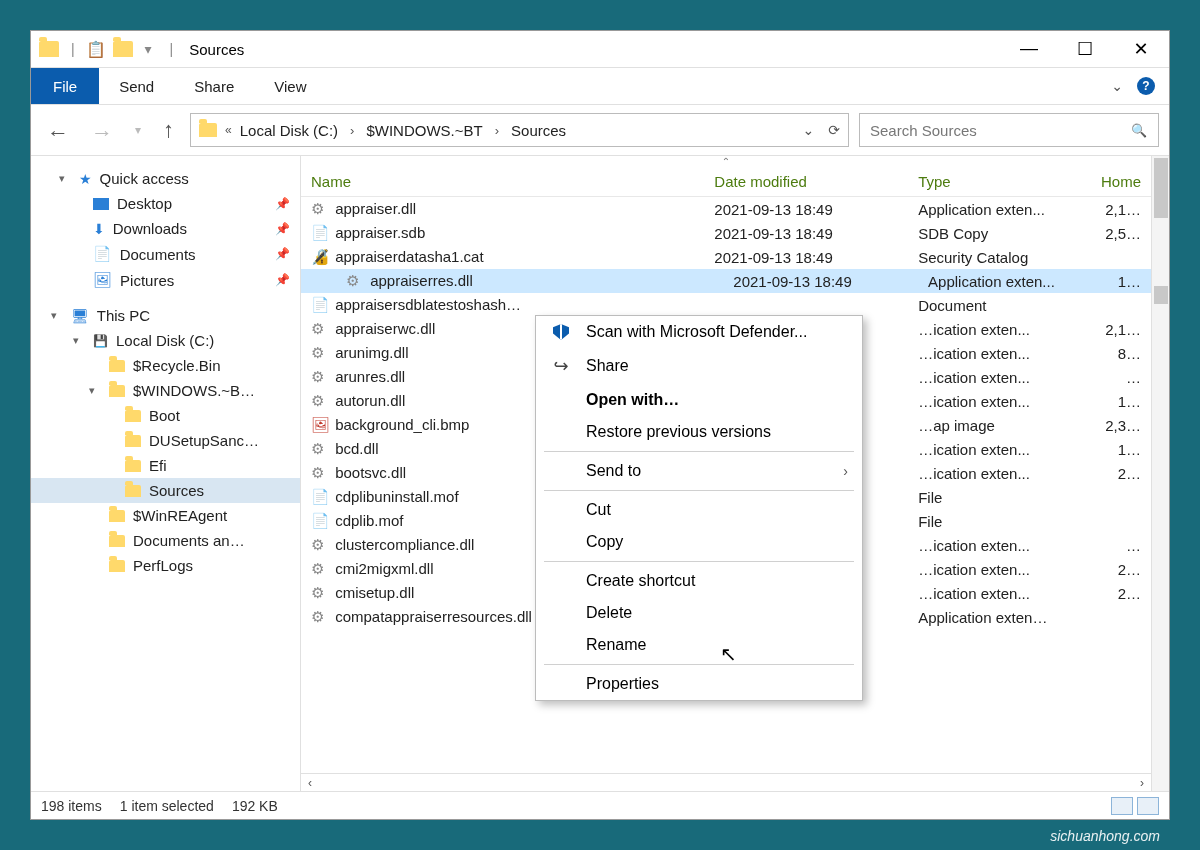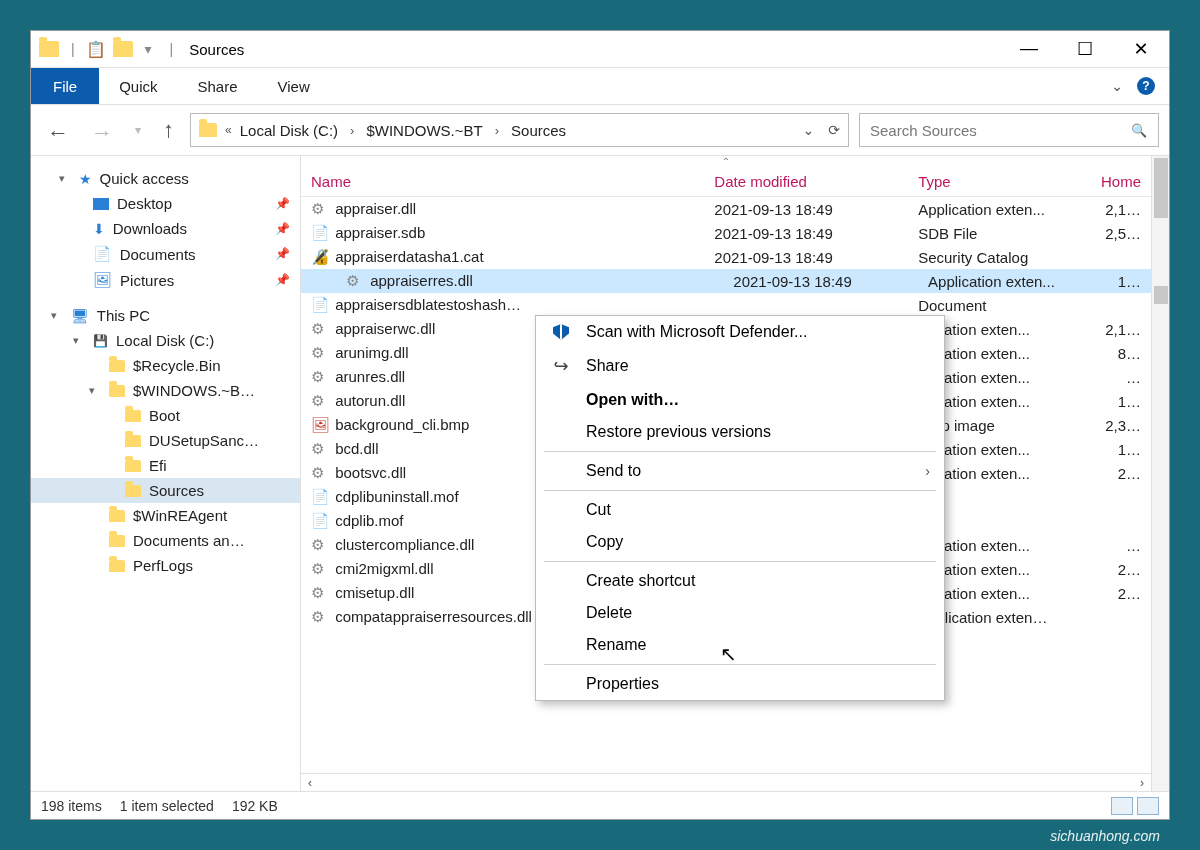--- a/index.html
+++ b/index.html
@@ -39,42 +39,42 @@
   .nav .item.l3 { padding-left:74px; }
   .nav .item .exp { width:12px; color:#666; font-size:11px; }
   .nav .item.sel { background:#d8e6f2; }
   .pin { margin-left:auto; color:#888; font-size:12px; }
   .ico-qa { color:#2a7fd6; font-size:14px; }
   .ico-desk { width:16px; height:12px; background:#2a7fd6; }
   .ico-pc { color:#2a7fd6; font-size:14px; }
   .ico-disk { color:#999; font-size:12px; }
 
   .files { flex:1; display:flex; flex-direction:column; overflow:hidden; position:relative; }
-  .cols { display:flex; border-bottom:1px solid #e8e8e8; padding:6px 10px; color:#be185d; font-size:15px; }
+  .cols { display:flex; border-bottom:1px solid #e8e8e8; padding:6px 10px; color:#4d7c0f; font-size:15px; }
   .c-name { width:380px; }
   .c-date { width:215px;margin-left:43px; }
   .c-type { width:175px; }
   .c-size { width:60px; text-align:right; }
   .rows { flex:1; overflow:hidden; position:relative; }
   .row { display:flex; align-items:center; padding:3px 10px; font-size:15px; color:#222; cursor:pointer; }
   .row.sel { background:#cce8ff;padding-left:45px; }
   .row .fi { width:20px; display:inline-block; }
   .fi-dll { color:#888; }
   .fi-doc { color:#888; }
   .fi-cat { color:#d4a017; }
   .fi-bmp { color:#c0392b; }
   .sort { color:#777; font-size:10px; text-align:center; width:100%; }
   .hscroll { height:18px; border-top:1px solid #e0e0e0; display:flex; align-items:center; }
   .hscroll .arr { width:18px; text-align:center; color:#555; font-size:12px; cursor:pointer; }
 
   .status { height:28px; border-top:1px solid #e0e0e0; display:flex; align-items:center; padding:0 10px; font-size:14px; color:#333; gap:18px; }
   .status .view { margin-left:auto; display:flex; gap:4px; }
   .viewbtn { width:22px; height:18px; border:1px solid #8cb4d9; background:#e8f0f8; cursor:pointer; }
 
-  .ctx { position:absolute; left:535px; top:315px; width:410px; background:#fff; border:1px solid #bcbcbc; box-shadow:4px 4px 8px rgba(0,0,0,0.25); font-size:16px; z-index:10; }
+  .ctx { position:absolute; left:535px; top:315px; width:328px; background:#fff; border:1px solid #bcbcbc; box-shadow:4px 4px 8px rgba(0,0,0,0.25); font-size:16px; z-index:10; }
   .ctx .mitem { display:flex; align-items:center; padding:7px 14px; gap:14px; cursor:pointer; }
   .ctx .mitem .mico { width:22px; display:flex; justify-content:center; color:#444; }
   .ctx .mitem .mtxt { flex:1; }
   .ctx .mitem .marr { color:#555; font-size:14px; }
   .ctx .mitem.bold .mtxt { font-weight:600; }
   .ctx hr { border:none; border-top:1px solid #d0d0d0; margin:3px 8px; }
   .shield { width:16px; height:16px; background:#0b5cad; clip-path: polygon(50% 0,100% 20%,100% 60%,50% 100%,0 60%,0 20%); position:relative; }
   .shield::after { content:""; position:absolute; left:7px; top:0; width:2px; height:16px; background:#fff; }
   .share-ico::before { content:"↪"; color:#444; font-size:18px; }
 
@@ -101,21 +101,21 @@
     <div class="title">Sources</div>
     <div class="winbtns">
       <span class="winbtn">—</span>
       <span class="winbtn">☐</span>
       <span class="winbtn">✕</span>
     </div>
   </div>
 
   <div class="ribbon">
     <div class="file-tab">File</div>
-    <div class="rtab">Quick</div>
+    <div class="rtab">Send</div>
     <div class="rtab">Share</div>
     <div class="rtab">View</div>
     <div class="ribbon-right">
       <span style="color:#555">⌄</span>
       <span class="help-ico">?</span>
     </div>
   </div>
 
   <div class="navrow">
     <span class="navbtn">←</span>
@@ -241,21 +241,21 @@
       <div class="rows" id="rows">
           <div class="row">
             <div class="c-name"><span class="fi fi-dll">⚙</span> <span>appraiser.dll</span></div>
             <div class="c-date">2021-09-13 18:49</div>
             <div class="c-type">Application exten...</div>
             <div class="c-size">2,1…</div>
           </div>
           <div class="row">
             <div class="c-name"><span class="fi fi-doc">📄</span> <span>appraiser.sdb</span></div>
             <div class="c-date">2021-09-13 18:49</div>
-            <div class="c-type">SDB File</div>
+            <div class="c-type">SDB Copy</div>
             <div class="c-size">2,5…</div>
           </div>
           <div class="row">
             <div class="c-name"><span class="fi fi-cat">🔏</span> <span>appraiserdatasha1.cat</span></div>
             <div class="c-date">2021-09-13 18:49</div>
             <div class="c-type">Security Catalog</div>
             <div class="c-size"></div>
           </div>
           <div class="row sel">
             <div class="c-name"><span class="fi fi-dll">⚙</span> <span>appraiserres.dll</span></div>

